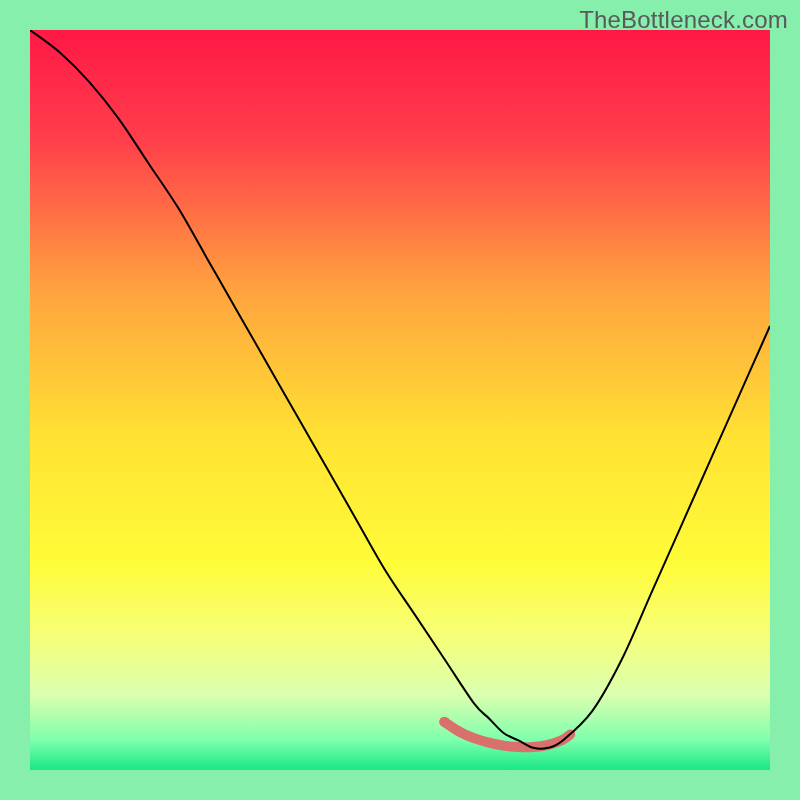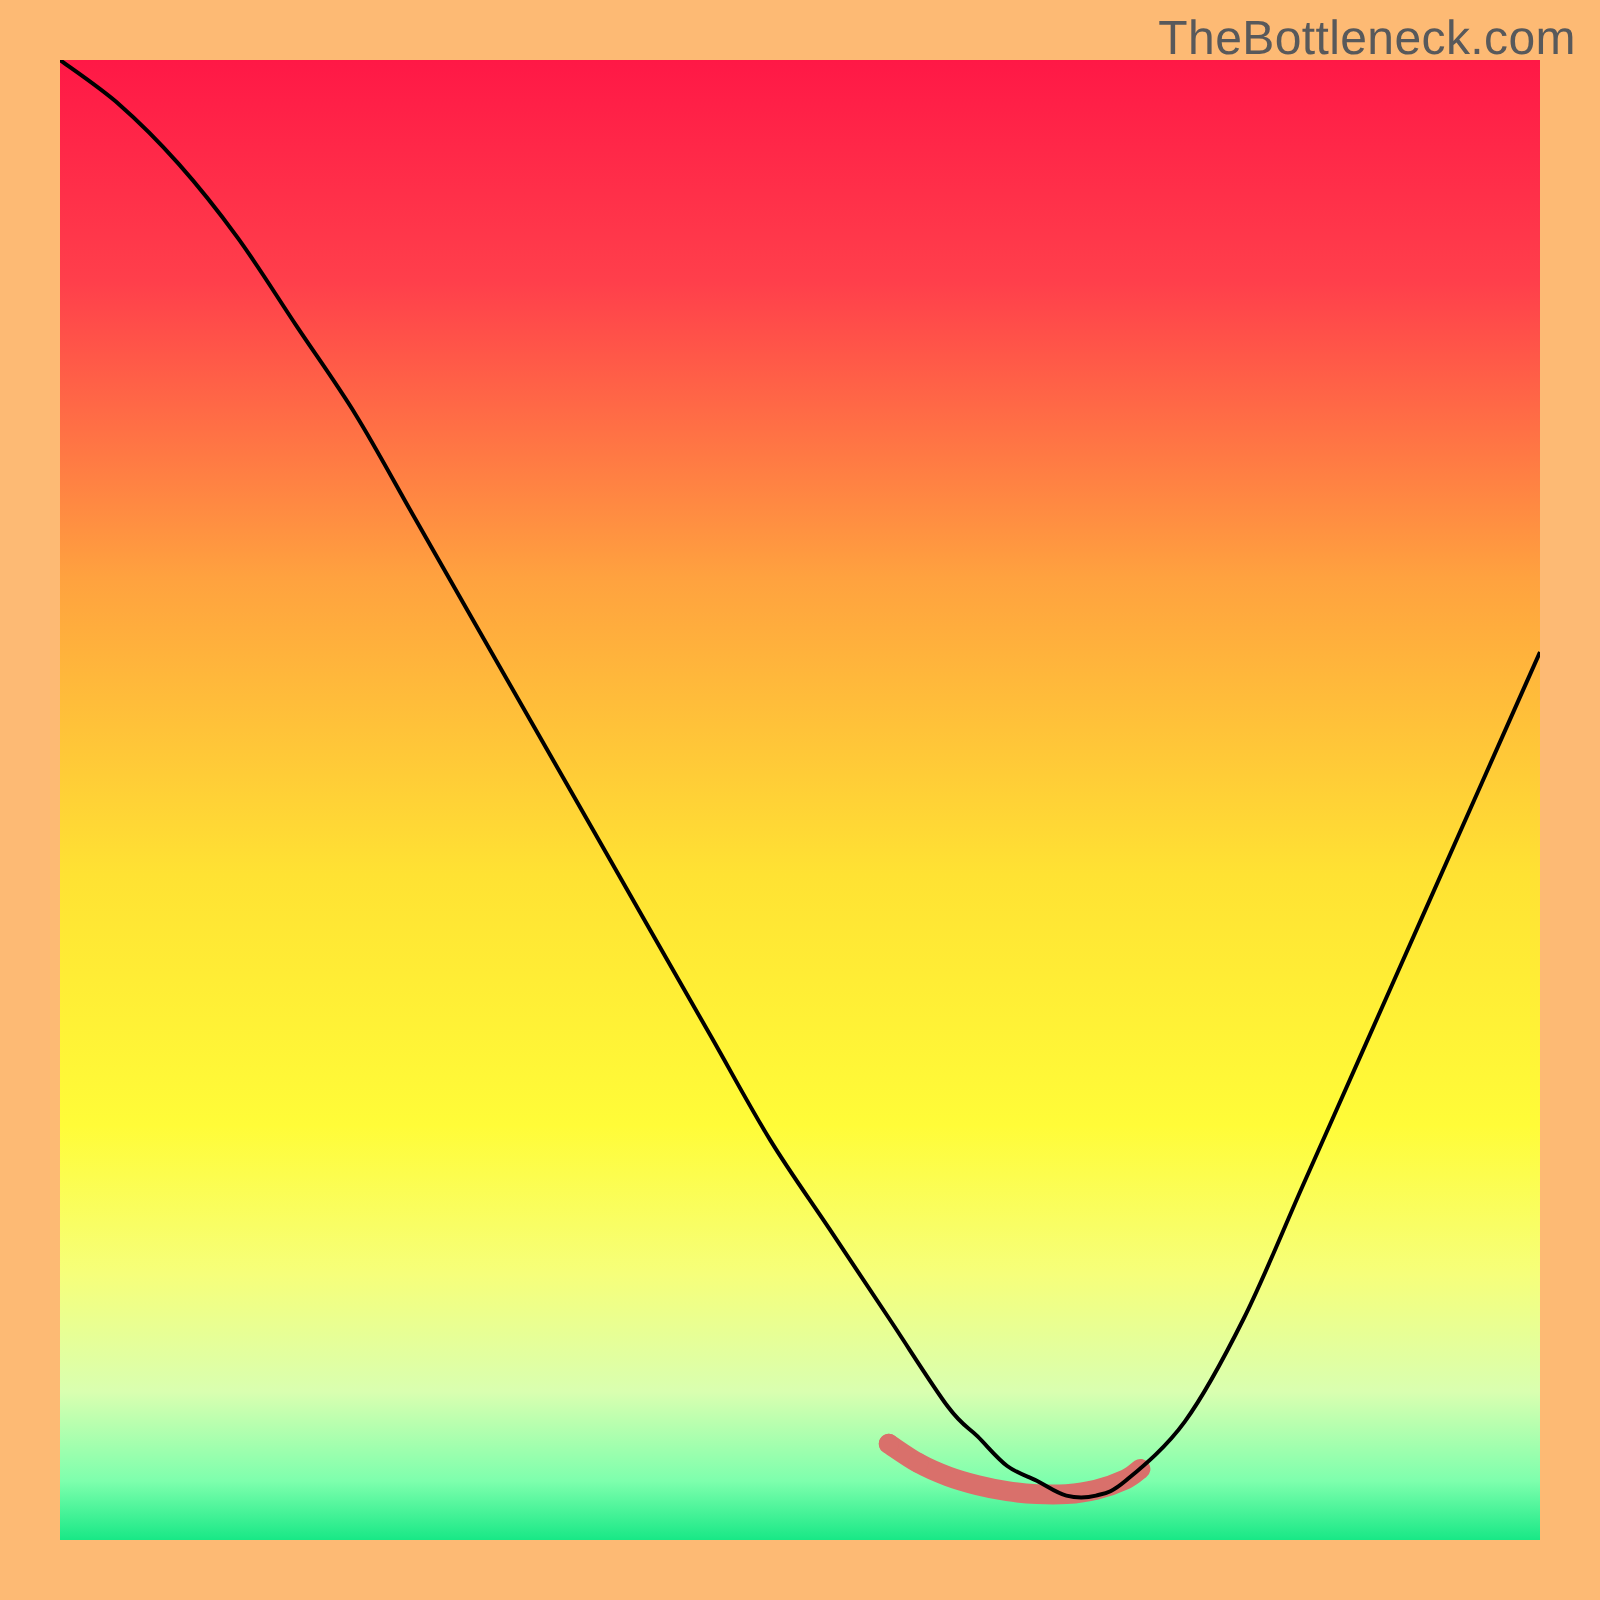--- a/index.html
+++ b/index.html
@@ -1,21 +1,21 @@
 <!DOCTYPE html>
 <html><head>
 <meta charset="utf-8">
 <style>
   * { margin: 0; padding: 0; box-sizing: border-box; }
   html, body { width: 800px; height: 800px; overflow: hidden; background: #000; }
   .stage {
     position: relative;
     width: 800px;
     height: 800px;
-    background: #fdba74;
+    background: #86efac;
   }
   .watermark {
     position: absolute;
     top: 6px;
     right: 12px;
     font-family: Arial, Helvetica, sans-serif;
     font-size: 24px;
     font-weight: 500;
     color: #58595b;
     letter-spacing: 0.2px;

